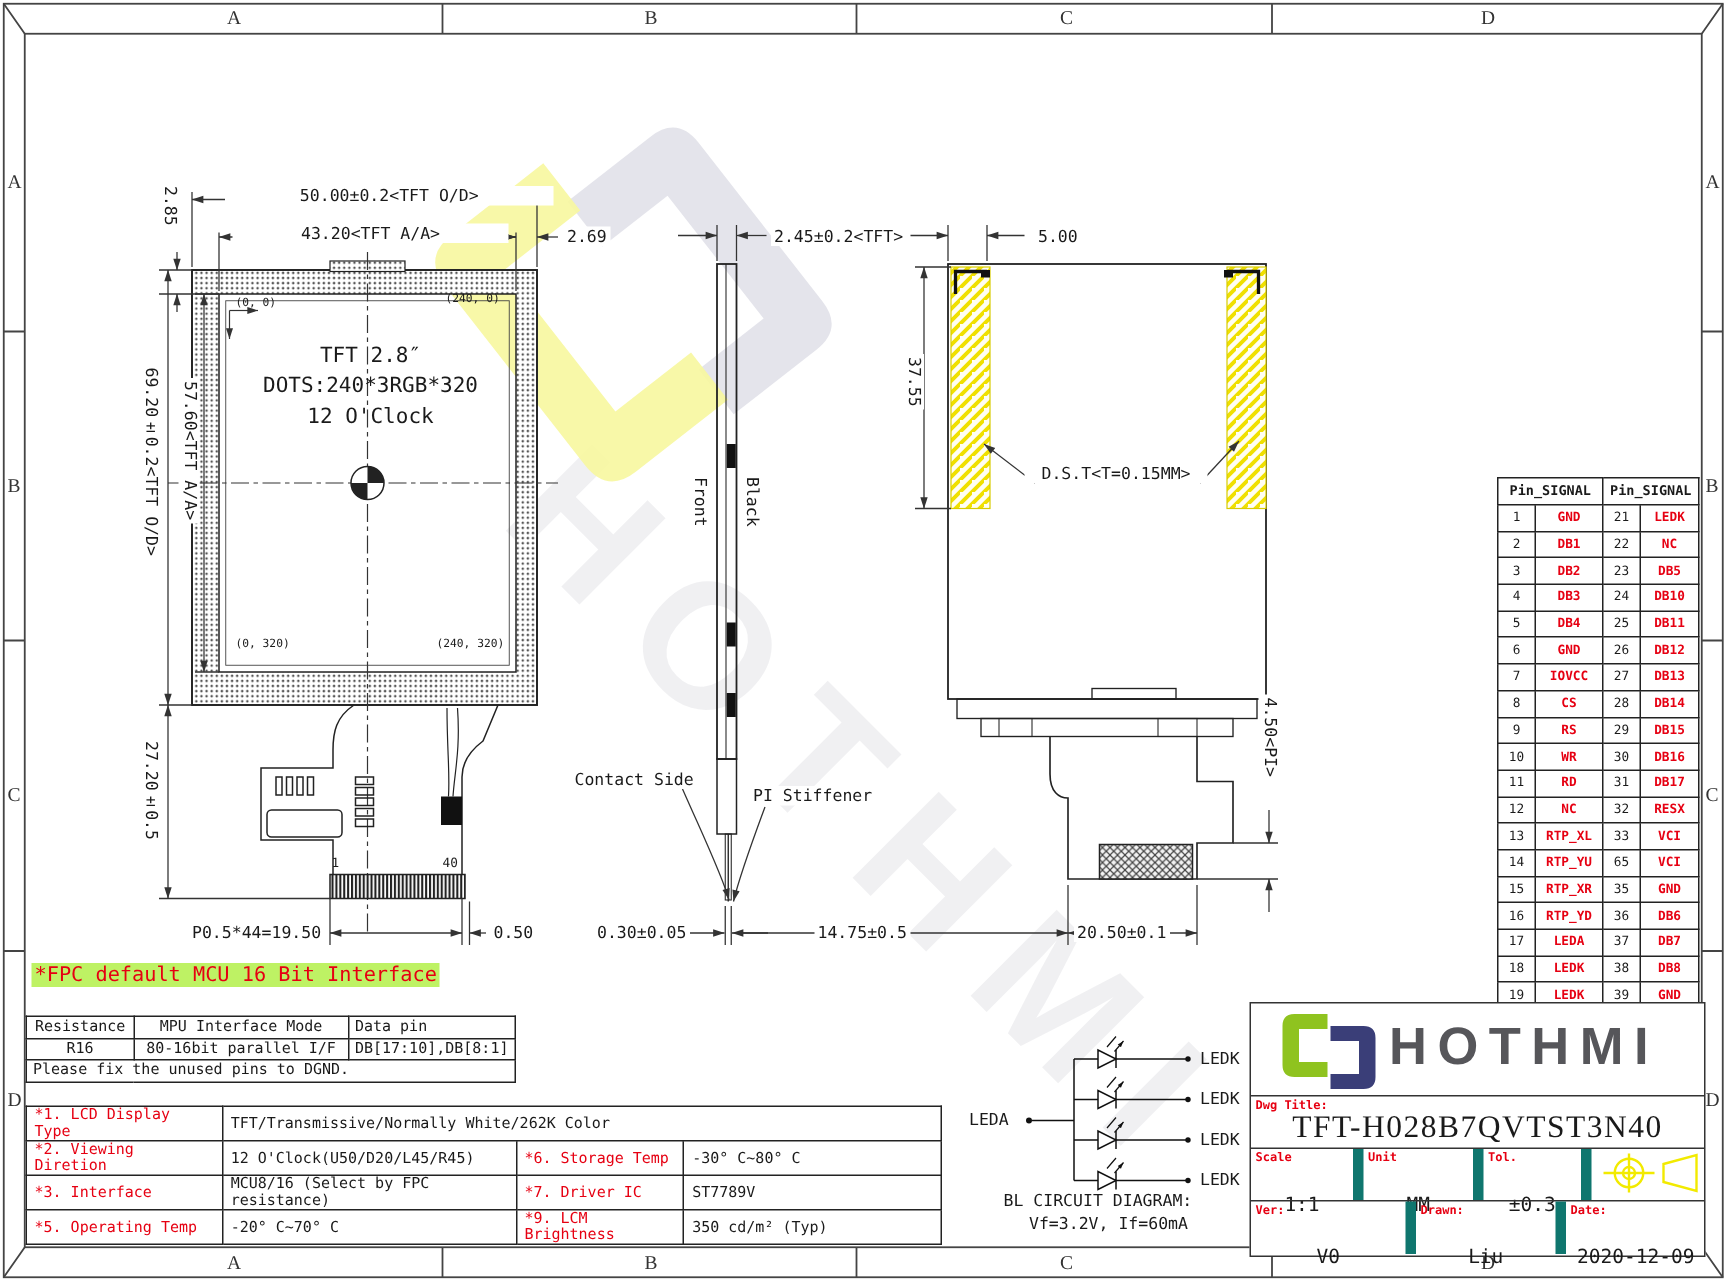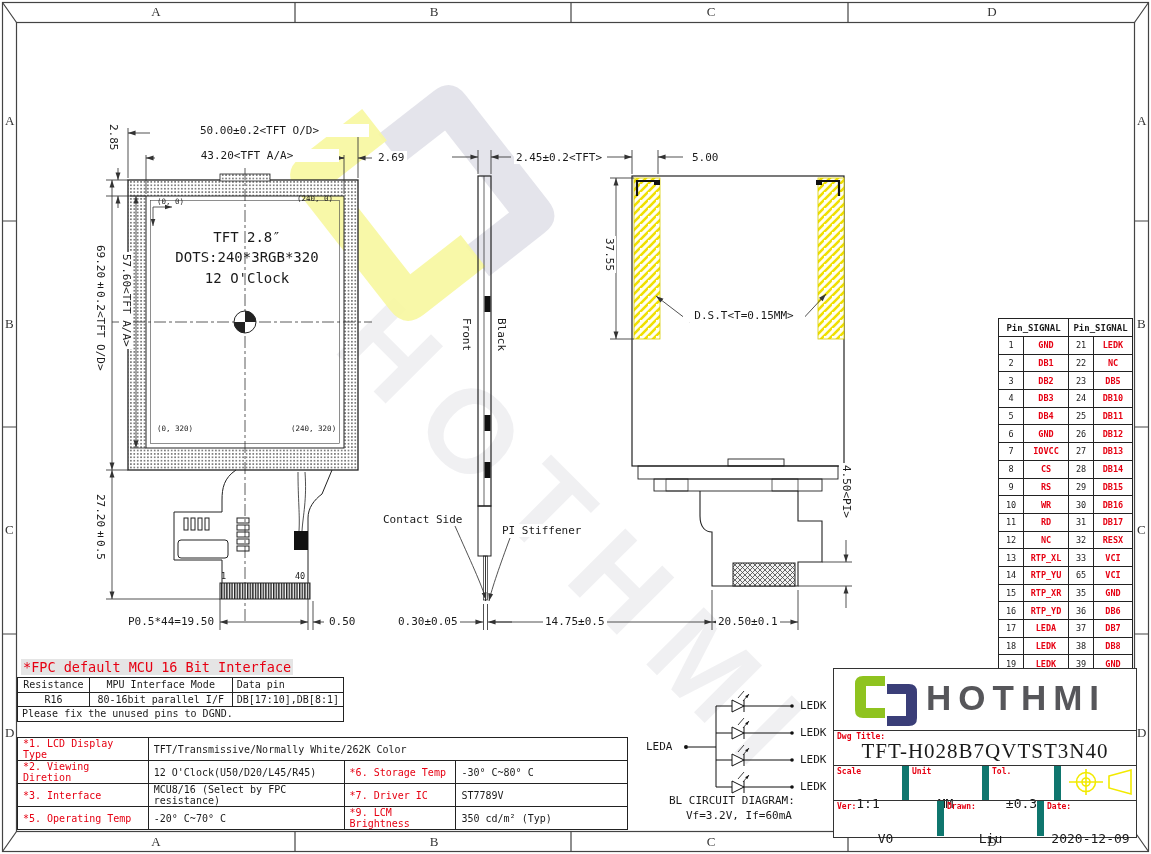--- a/index.html
+++ b/index.html
@@ -19,21 +19,21 @@
       font-size:118px;font-weight:bold;letter-spacing:26px;color:rgba(105,105,130,0.10);
       transform:rotate(45deg);transform-origin:0 0;white-space:nowrap;}
   
   table{border-collapse:collapse;background:#fff;z-index:3;}
   .pintable{position:absolute;left:998px;top:318px;font-size:8.5px;}
   .pintable th,.pintable td{border:1px solid #222;text-align:center;padding:0;}
   .pintable th{font-size:9px;font-weight:bold;height:17px;}
   .pintable td{height:16.7px;}
   .pintable col.cn{width:25px;} .pintable col.cs{width:45px;} .pintable col.cn2{width:25px;} .pintable col.cs2{width:39px;}
   .sig{color:var(--red);font-weight:bold;}
-  .fpcnote{position:absolute;left:21px;top:659px;z-index:3;font-size:13.5px;color:var(--red);background:#e5e5e5;padding:0 2px;}
+  .fpcnote{position:absolute;left:21px;top:642px;z-index:3;font-size:13.5px;color:var(--red);background:#bef264;padding:0 2px;}
   .restable{position:absolute;left:17px;top:677px;width:327px;font-size:10px;}
   .restable th,.restable td{border:1px solid #222;padding:0 4px;height:13.5px;font-weight:normal;text-align:center;}
   .restable .ltd{text-align:left;}
   .spectable{position:absolute;left:17px;top:737px;width:611px;font-size:10px;}
   .spectable td{border:1px solid #222;padding:0 5px;height:19.2px;}
   .slbl{color:var(--red);}
   
   .tb{position:absolute;left:833px;top:668px;width:304px;height:170px;z-index:3;border:1.5px solid #333;box-sizing:border-box;background:#fff;}
   .tbrow{position:absolute;left:0;width:100%;box-sizing:border-box;}
   .tblogo{top:0;height:61px;}

